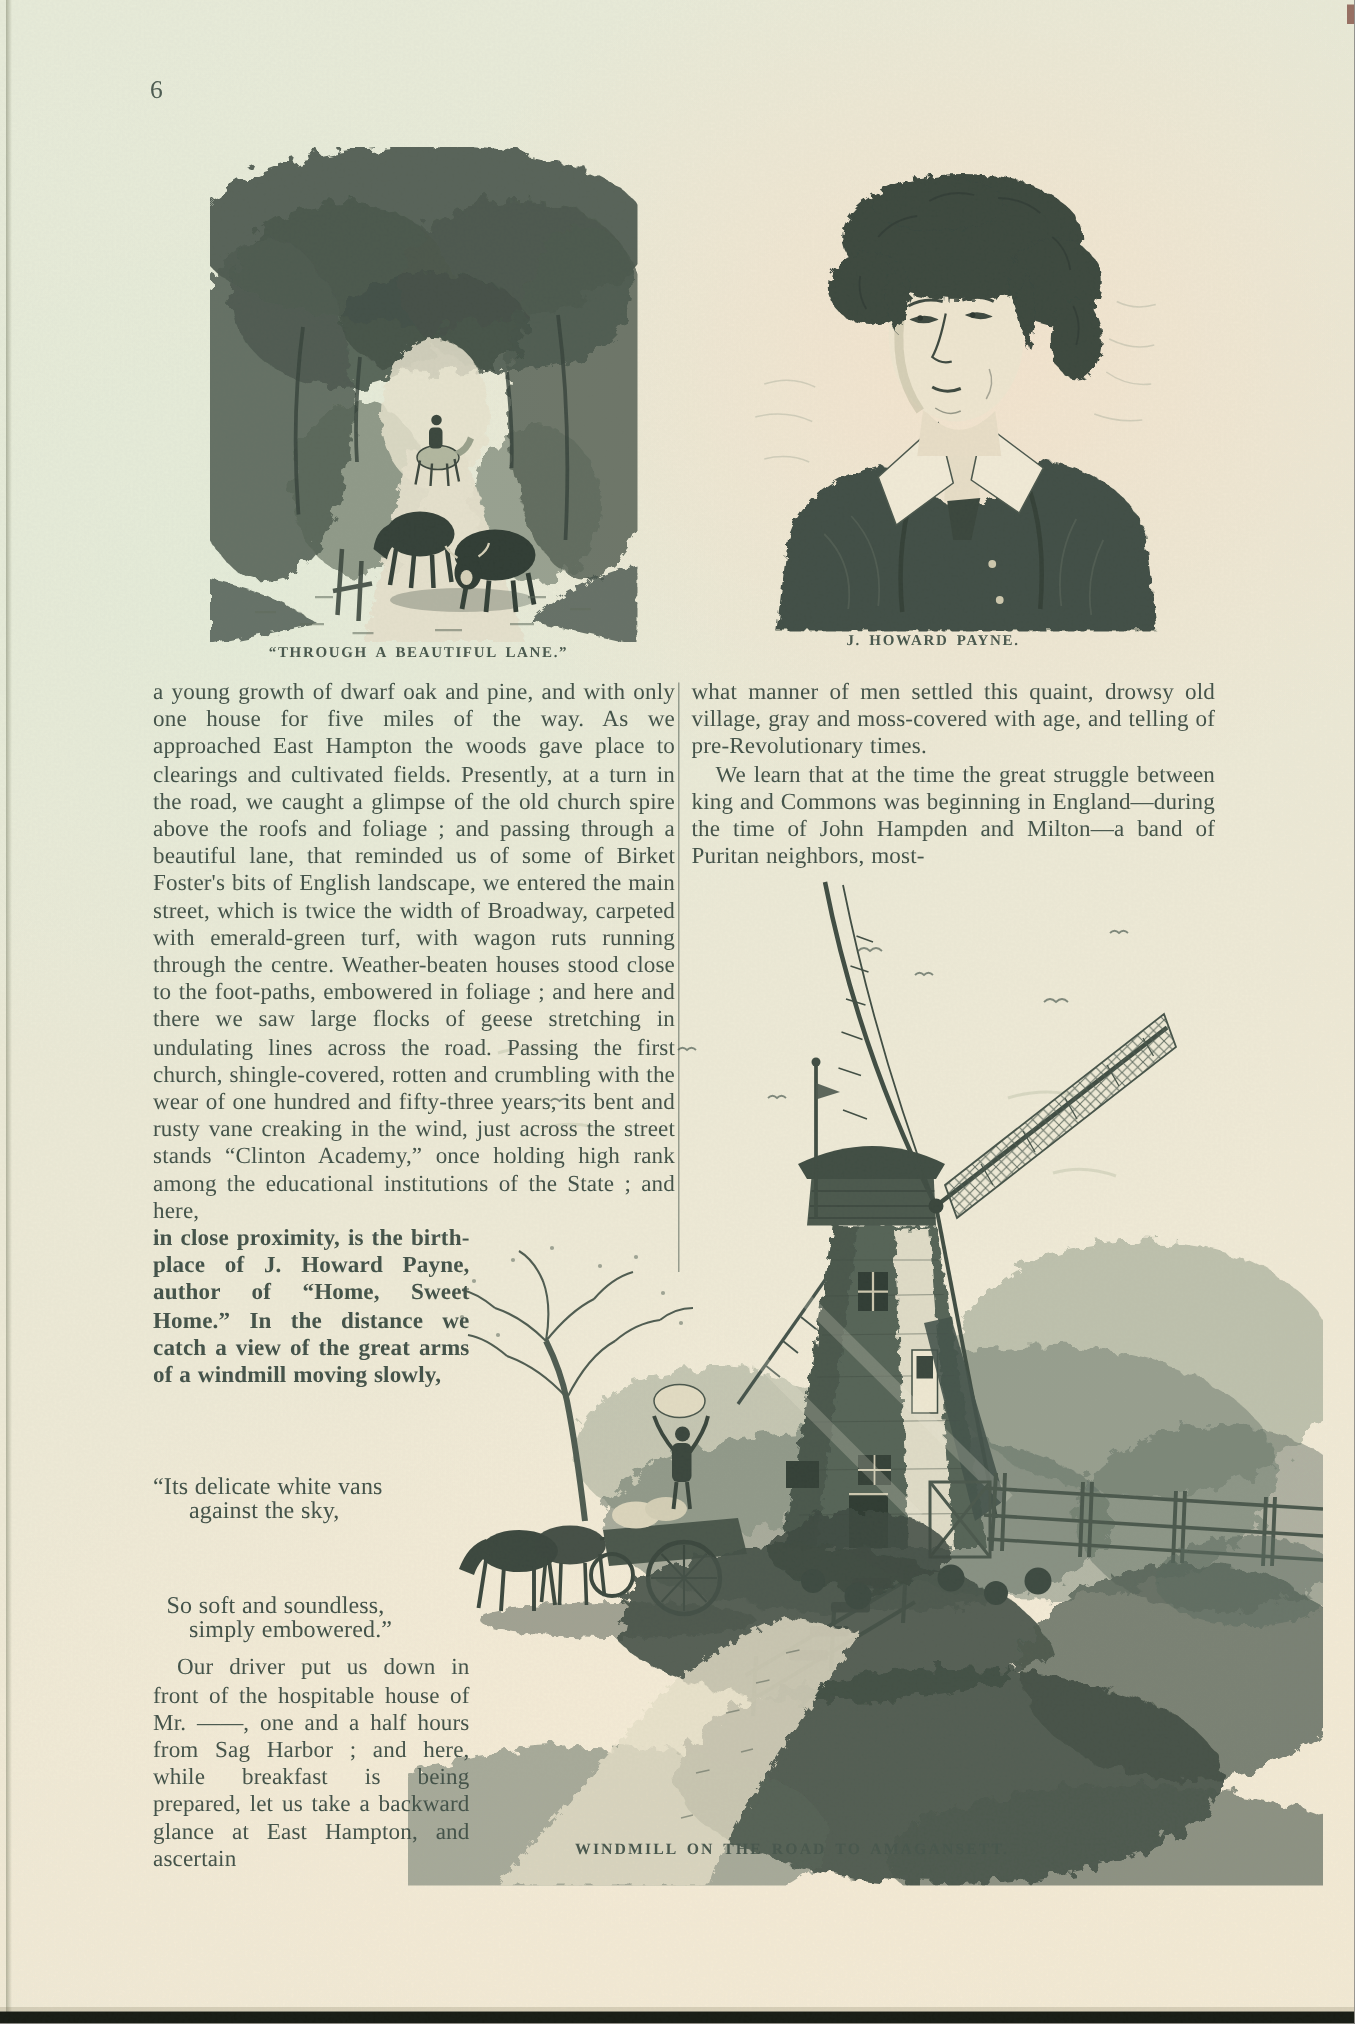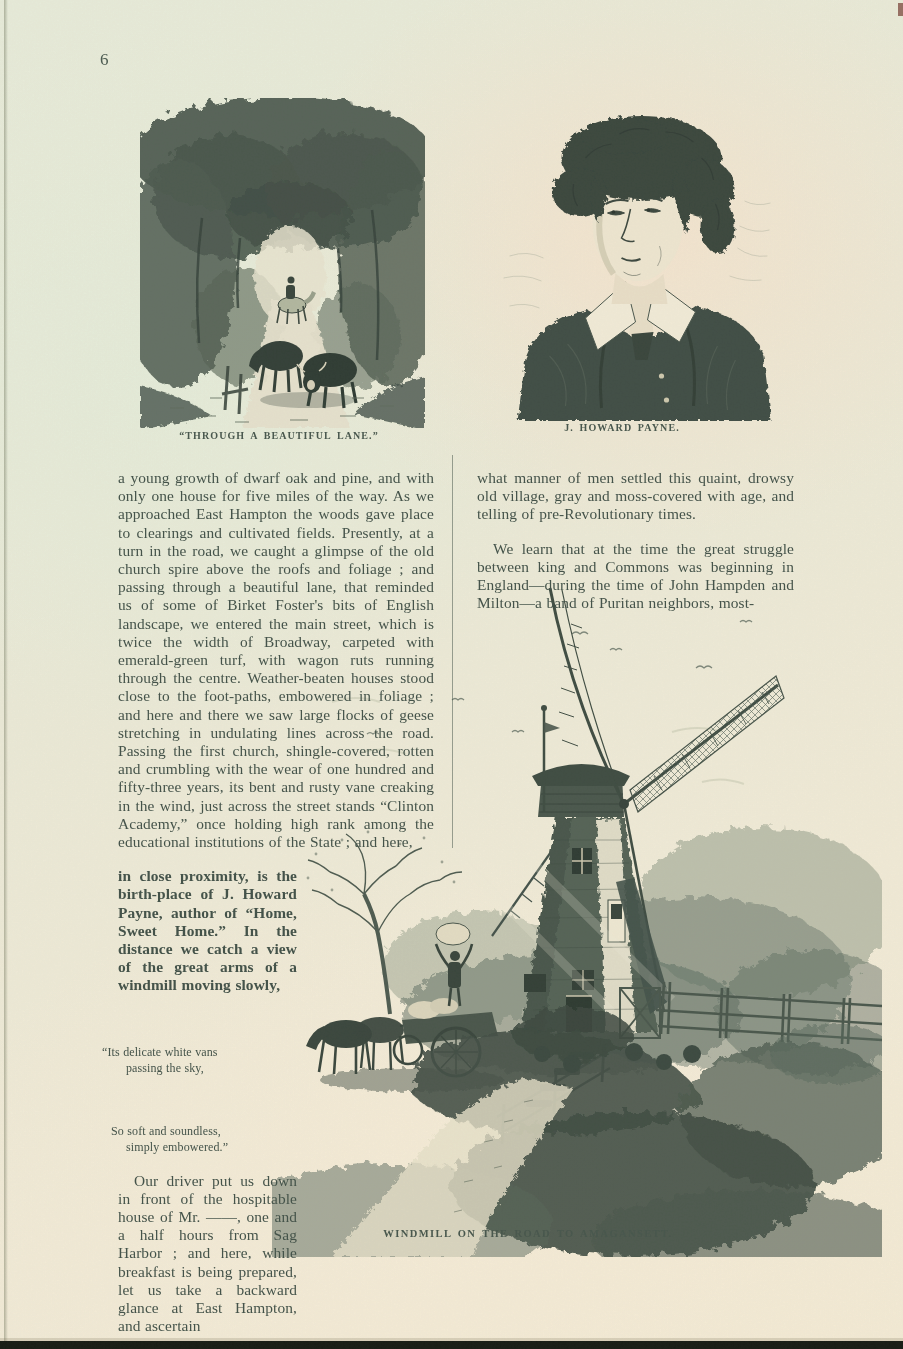--- a/index.html
+++ b/index.html
@@ -23,28 +23,28 @@
     position:absolute;z-index:2;text-align:center;font-weight:700;font-size:10px;
     letter-spacing:1.1px;word-spacing:2px;color:#47564c;
   }
   .cap-lane{left:136px;top:430px;width:286px;}
   .cap-payne{left:472px;top:422px;width:300px;font-family:Liberation Serif, serif;}
   .cap-wind{left:272px;top:1228px;width:512px;font-size:10.5px;letter-spacing:1.4px;}
   .coltext{
     font-size:15.4px;line-height:18.2px;text-align:justify;word-spacing:.6px;
     letter-spacing:.1px;z-index:3;position:absolute;
   }
-  .coltext p{margin:16px;}
+  .coltext p{margin:0;}
   .leftcol{left:102px;top:453px;width:348px;}
   .rightcol{left:461px;top:453px;width:349px;}
   .narrow{width:211px;}
   .narrow .p1{min-height:162px;font-weight:bold;}
   .indent{text-indent:16px;}
   .verse{
-    font-size:12px;line-height:15.6px;margin:5px 0 9px 0;text-align:left;
+    font-size:16px;line-height:15.6px;margin:5px 0 9px 0;text-align:left;
     word-spacing:.3px;
   }
   .verse .v1,.verse .v3{padding-left:24px;}
   .verse .v2{padding-left:9px;margin-top:48px;}
   .divider{position:absolute;left:452px;top:455px;width:1px;height:393px;background:rgba(62,78,68,.5);z-index:2;}
   .edgeL{position:absolute;left:4px;top:0;width:4px;height:100%;z-index:4;
     background:linear-gradient(to right,rgba(105,110,85,.45),rgba(105,110,85,0));}
   .botStrip{position:absolute;left:0;bottom:0;width:100%;height:8px;background:#151a12;z-index:4;}
   .botShade{position:absolute;left:0;bottom:8px;width:100%;height:3px;background:rgba(120,108,82,.22);z-index:4;}
   .cornerMark{position:absolute;right:0;top:3px;width:5px;height:13px;background:#7c463a;opacity:.75;z-index:4;}
@@ -179,21 +179,21 @@
   <div class="cap cap-payne">J. HOWARD PAYNE.</div>
 
   <div class="divider"></div>
 
   <div class="coltext leftcol">
     <p>a young growth of dwarf oak and pine, and with only one house for five miles of the way. As we approached East Hampton the woods gave place to clearings and cultivated fields. Presently, at a turn in the road, we caught a glimpse of the old church spire above the roofs and foliage ; and passing through a beautiful lane, that reminded us of some of Birket Foster's bits of English landscape, we entered the main street, which is twice the width of Broadway, carpeted with emerald-green turf, with wagon ruts running through the centre. Weather-beaten houses stood close to the foot-paths, embowered in foliage ; and here and there we saw large flocks of geese stretching in undulating lines across the road. Passing the first church, shingle-covered, rotten and crumbling with the wear of one hundred and fifty-three years, its bent and rusty vane creaking in the wind, just across the street stands “Clinton Academy,” once holding high rank among the educational institutions of the State ; and here,</p>
     <div class="narrow">
       <p class="p1">in close proximity, is the birth-place of J. Howard Payne, author of “Home, Sweet Home.” In the distance we catch a view of the great arms of a windmill moving slowly,</p>
       <div class="verse">
         <div class="v0">“Its delicate white vans</div>
-        <div class="v1">passing the sky,</div>
+        <div class="v1">against the sky,</div>
         <div class="v2">So soft and soundless,</div>
         <div class="v3">simply embowered.”</div>
       </div>
       <p class="indent">Our driver put us down in front of the hospitable house of Mr. ——, one and a half hours from Sag Harbor ; and here, while breakfast is being prepared, let us take a backward glance at East Hampton, and ascertain</p>
     </div>
   </div>
 
   <div class="coltext rightcol">
     <p>what manner of men settled this quaint, drowsy old village, gray and moss-covered with age, and telling of pre-Revolutionary times.</p>
     <p class="indent">We learn that at the time the great struggle between king and Commons was beginning in England—during the time of John Hampden and Milton—a band of Puritan neighbors, most-</p>

